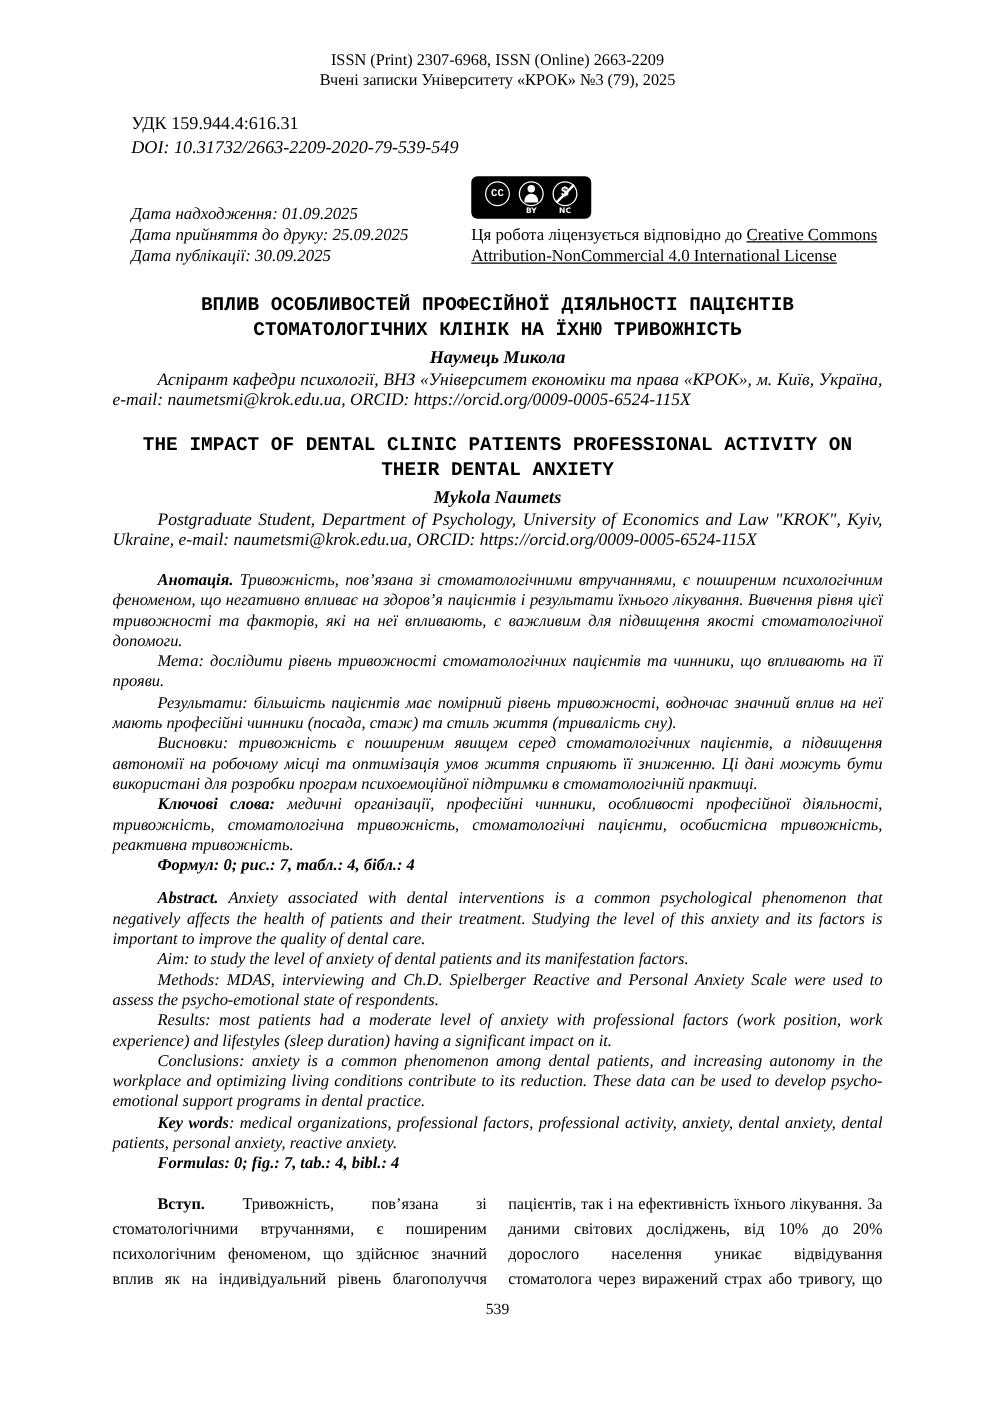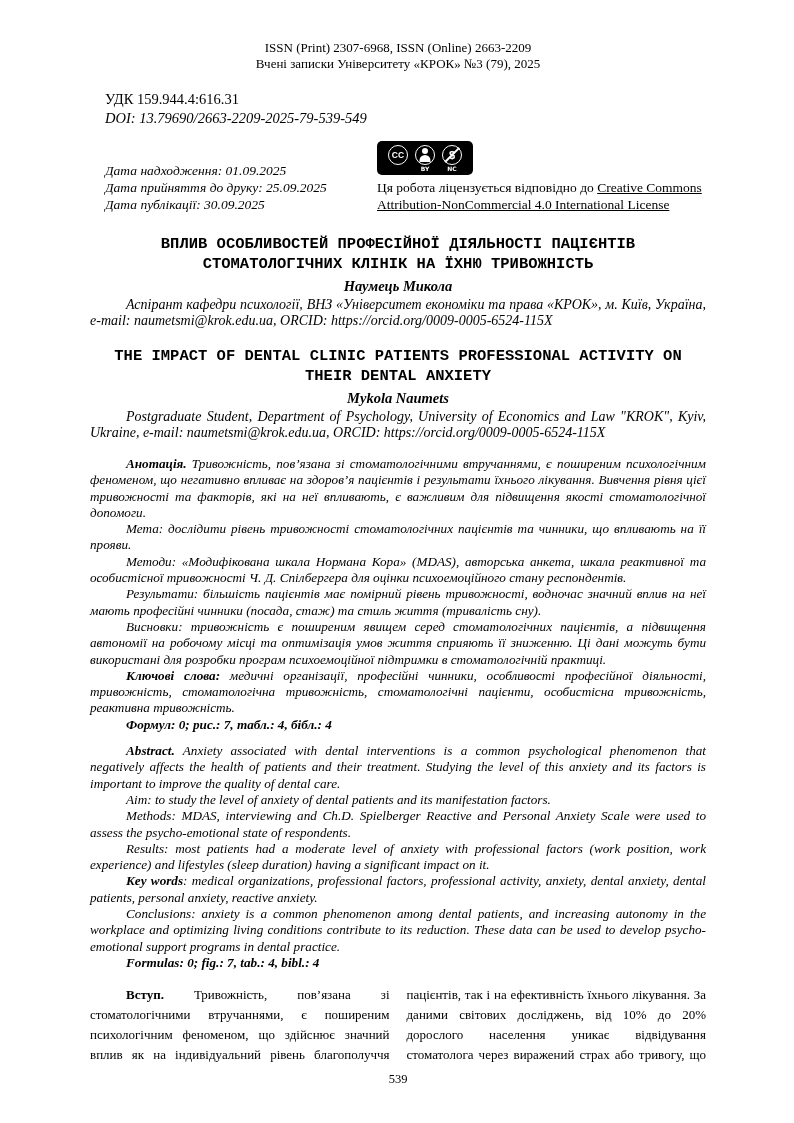--- a/index.html
+++ b/index.html
@@ -24,21 +24,21 @@
   .dates { width: 287px; padding-left: 15px; font-style: italic; font-size: 13.5px; line-height: 17px; }
   .license-col { flex: 1; }
   .cc-badge {
     width: 96px; height: 34px; background: #000; border-radius: 5px;
     display: flex; align-items: center; justify-content: space-evenly; padding: 2px 4px;
   }
   .cc-item { display: flex; flex-direction: column; align-items: center; }
   .cc-circle {
     width: 20px; height: 20px; border: 1.6px solid #fff; border-radius: 50%;
     color: #fff; display: flex; align-items: center; justify-content: center;
-    font-family: Liberation Sans, sans-serif; font-weight: bold; font-size: 8.5px;
+    font-family: Liberation Mono, monospace; font-weight: bold; font-size: 8.5px;
     position: relative;
   }
   .cc-item .sub { color: #fff; font-family: "DejaVu Sans", sans-serif; font-weight: bold; font-size: 6px; line-height: 7px; height: 7px; }
   .cc-item.no-sub { padding-bottom: 7px; }
   .by-circle::before { 
     content: ""; position: absolute; top: 2.5px; left: 50%; transform: translateX(-50%);
     width: 6px; height: 6px; background: #fff; border-radius: 50%;
   }
   .by-circle::after { 
     content: ""; position: absolute; bottom: 2px; left: 50%; transform: translateX(-50%);
@@ -75,21 +75,21 @@
 
 <div class="page">
 
   <div class="hdr">
     <div>ISSN (Print) 2307-6968, ISSN (Online) 2663-2209</div>
     <div>Вчені записки Університету «КРОК» №3 (79), 2025</div>
   </div>
 
   <div class="udc-block">
     <div>УДК 159.944.4:616.31</div>
-    <div class="doi">DOI: 13.79690/2663-2209-2025-79-539-549</div>
+    <div class="doi">DOI: 10.31732/2663-2209-2020-79-539-549</div>
   </div>
 
   <div class="meta-row">
     <div class="dates">
       <div>Дата надходження: 01.09.2025</div>
       <div>Дата прийняття до друку: 25.09.2025</div>
       <div>Дата публікації: 30.09.2025</div>
     </div>
     <div class="license-col">
       <div class="cc-badge">
@@ -113,34 +113,33 @@
   <div class="author">Наумець Микола</div>
   <p class="affil">Аспірант кафедри психології, ВНЗ «Університет економіки та права «КРОК», м. Київ, Україна, e-mail: naumetsmi@krok.edu.ua, ORCID: https://orcid.org/0009-0005-6524-115X</p>
 
   <h1 class="title en">THE IMPACT OF DENTAL CLINIC PATIENTS PROFESSIONAL ACTIVITY ON THEIR DENTAL ANXIETY</h1>
   <div class="author">Mykola Naumets</div>
   <p class="affil">Postgraduate Student, Department of Psychology, University of Economics and Law "KROK", Kyiv, Ukraine, e-mail: naumetsmi@krok.edu.ua, ORCID: https://orcid.org/0009-0005-6524-115X</p>
 
   <div class="abs-block">
     <p class="abs"><b class="lead">Анотація.</b><span> Тривожність, пов’язана зі стоматологічними втручаннями, є поширеним психологічним феноменом, що негативно впливає на здоров’я пацієнтів і результати їхнього лікування. Вивчення рівня цієї тривожності та факторів, які на неї впливають, є важливим для підвищення якості стоматологічної допомоги.</span></p>
     <p class="abs">Мета: дослідити рівень тривожності стоматологічних пацієнтів та чинники, що впливають на її прояви.</p>
-    <p class="abs">Методи: «Модифікована шкала Нормана Кора» (MDAS), авторська анкета, шкала реактивної та особистісної тривожності Ч. Д. Спілбергера для оцінки психоемоційного стану респондентів.</p>
     <p class="abs">Результати: більшість пацієнтів має помірний рівень тривожності, водночас значний вплив на неї мають професійні чинники (посада, стаж) та стиль життя (тривалість сну).</p>
     <p class="abs">Висновки: тривожність є поширеним явищем серед стоматологічних пацієнтів, а підвищення автономії на робочому місці та оптимізація умов життя сприяють її зниженню. Ці дані можуть бути використані для розробки програм психоемоційної підтримки в стоматологічній практиці.</p>
     <p class="abs"><b class="lead">Ключові слова:</b><span> медичні організації, професійні чинники, особливості професійної діяльності, тривожність, стоматологічна тривожність, стоматологічні пацієнти, особистісна тривожність, реактивна тривожність.</span></p>
     <p class="abs bold-line">Формул: 0; рис.: 7, табл.: 4, бібл.: 4</p>
   </div>
 
   <div class="abs-block en">
     <p class="abs"><b class="lead">Abstract.</b><span> Anxiety associated with dental interventions is a common psychological phenomenon that negatively affects the health of patients and their treatment. Studying the level of this anxiety and its factors is important to improve the quality of dental care.</span></p>
     <p class="abs">Aim: to study the level of anxiety of dental patients and its manifestation factors.</p>
     <p class="abs">Methods: MDAS, interviewing and Ch.D. Spielberger Reactive and Personal Anxiety Scale were used to assess the psycho-emotional state of respondents.</p>
     <p class="abs">Results: most patients had a moderate level of anxiety with professional factors (work position, work experience) and lifestyles (sleep duration) having a significant impact on it.</p>
+    <p class="abs">Conclusions: anxiety is a common phenomenon among dental patients, and increasing autonomy in the workplace and optimizing living conditions contribute to its reduction. These data can be used to develop psycho-emotional support programs in dental practice.</p>
     <p class="abs"><b class="lead">Key words</b><span>: medical organizations, professional factors, professional activity, anxiety, dental anxiety, dental patients, personal anxiety, reactive anxiety.</span></p>
-    <p class="abs">Conclusions: anxiety is a common phenomenon among dental patients, and increasing autonomy in the workplace and optimizing living conditions contribute to its reduction. These data can be used to develop psycho-emotional support programs in dental practice.</p>
     <p class="abs bold-line">Formulas: 0; fig.: 7, tab.: 4, bibl.: 4</p>
   </div>
 
   <div class="columns">
     <div class="col">
       <p><span class="lead">Вступ.</span><span> Тривожність, пов’язана зі стоматологічними втручаннями, є поширеним психологічним феноменом, що здійснює значний вплив як на індивідуальний рівень благополуччя</span></p>
     </div>
     <div class="col">
       <p style="text-indent:0">пацієнтів, так і на ефективність їхнього лікування. За даними світових досліджень, від 10% до 20% дорослого населення уникає відвідування стоматолога через виражений страх або тривогу, що</p>
     </div>

